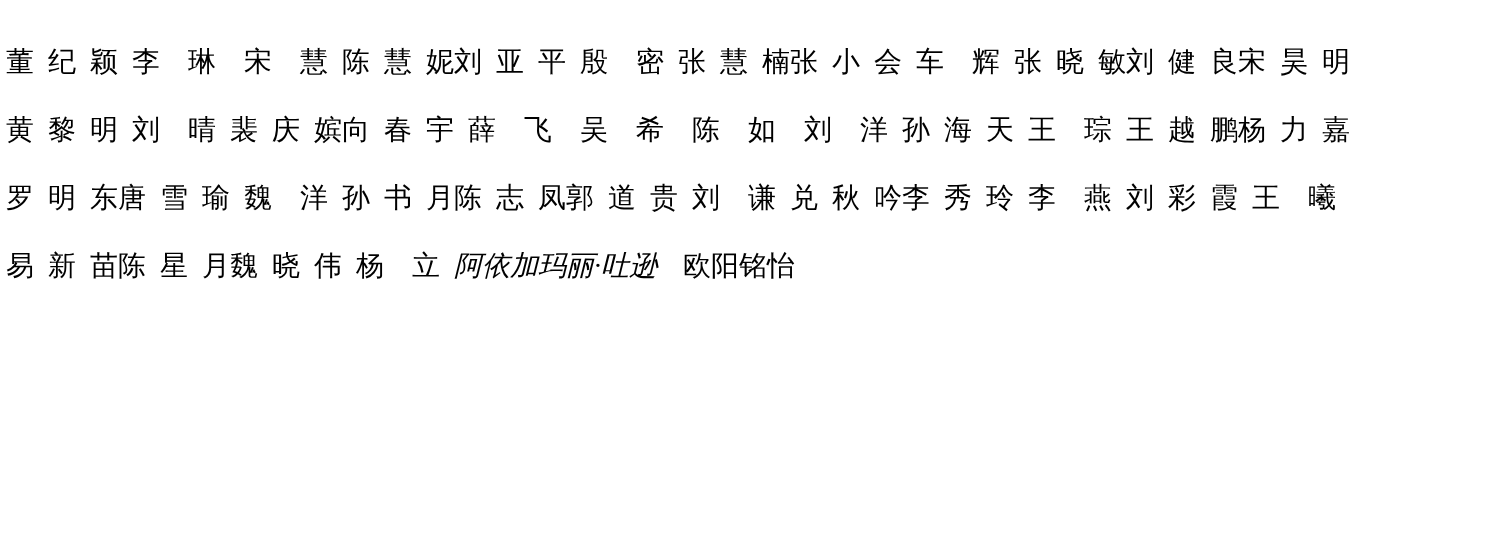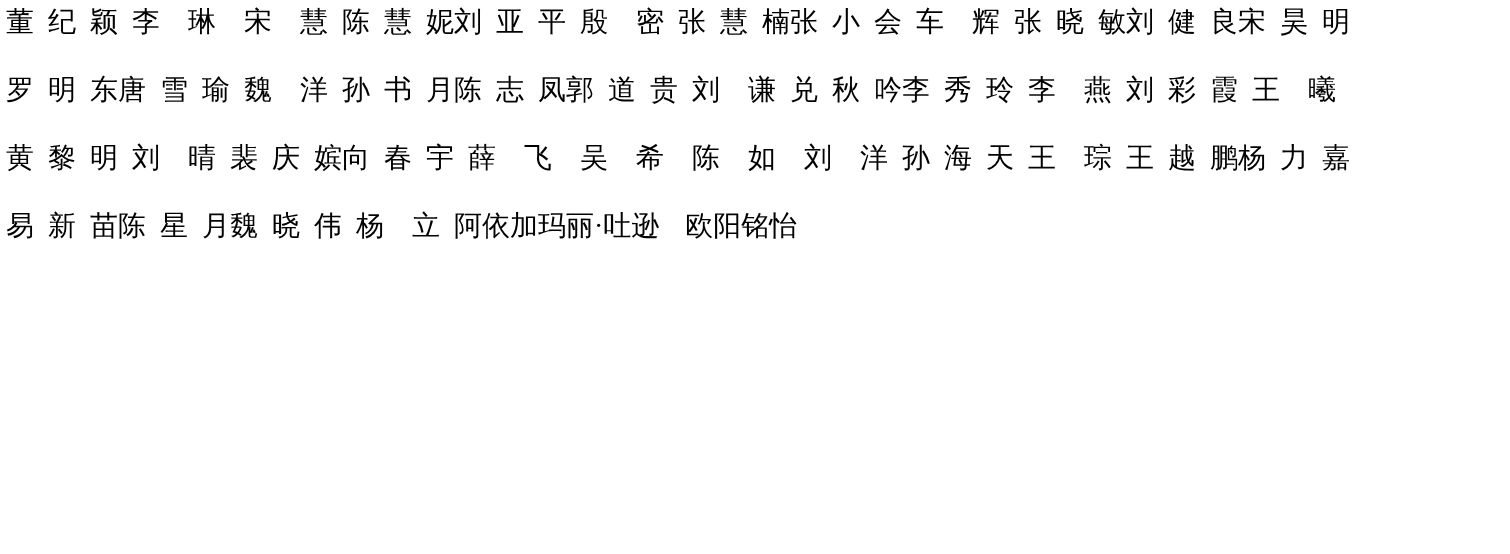--- a/index.html
+++ b/index.html
@@ -14,39 +14,40 @@
     color: #000000;
     overflow: hidden;
   }
   #name-grid {
     box-sizing: border-box;
     width: 1510px;
     padding: 8px 6px 0 6px;
   }
   .name-row {
     display: flex;
-    align-items: flex-start;
+    align-items: flex-end;
     height: 68px;
   }
   .name-cell {
     width: 112px;
     flex: 0 0 112px;
     font-size: 28px;
     line-height: 1;
     text-align: justify;
     text-align-last: justify;
     white-space: nowrap;
     letter-spacing: 0;
   }
   
   .name-cell.wide {
     width: auto;
     flex: 0 0 auto;
     text-align-last: left;
     padding-right: 26px;
+    font-style: italic;
   }
   .name-cell.two-char {
     padding: 0 14px;
     box-sizing: border-box;
   }
 </style>
 </head>
 <body>
 
 <div id="name-grid">
@@ -58,48 +59,48 @@
       <div class="name-cell">刘亚平</div>
       <div class="name-cell two-char">殷 密</div>
       <div class="name-cell">张慧楠</div>
       <div class="name-cell">张小会</div>
       <div class="name-cell two-char">车 辉</div>
       <div class="name-cell">张晓敏</div>
       <div class="name-cell">刘健良</div>
       <div class="name-cell">宋昊明</div>
     </div>
     <div class="name-row">
+      <div class="name-cell">黄黎明</div>
+      <div class="name-cell two-char">刘 晴</div>
+      <div class="name-cell">裴庆嫔</div>
+      <div class="name-cell">向春宇</div>
+      <div class="name-cell two-char">薛 飞</div>
+      <div class="name-cell two-char">吴 希</div>
+      <div class="name-cell two-char">陈 如</div>
+      <div class="name-cell two-char">刘 洋</div>
+      <div class="name-cell">孙海天</div>
+      <div class="name-cell two-char">王 琮</div>
+      <div class="name-cell">王越鹏</div>
+      <div class="name-cell">杨力嘉</div>
+    </div>
+    <div class="name-row">
       <div class="name-cell">罗明东</div>
       <div class="name-cell">唐雪瑜</div>
       <div class="name-cell two-char">魏 洋</div>
       <div class="name-cell">孙书月</div>
       <div class="name-cell">陈志凤</div>
       <div class="name-cell">郭道贵</div>
       <div class="name-cell two-char">刘 谦</div>
       <div class="name-cell">兑秋吟</div>
       <div class="name-cell">李秀玲</div>
       <div class="name-cell two-char">李 燕</div>
       <div class="name-cell">刘彩霞</div>
       <div class="name-cell two-char">王 曦</div>
     </div>
     <div class="name-row">
-      <div class="name-cell">黄黎明</div>
-      <div class="name-cell two-char">刘 晴</div>
-      <div class="name-cell">裴庆嫔</div>
-      <div class="name-cell">向春宇</div>
-      <div class="name-cell two-char">薛 飞</div>
-      <div class="name-cell two-char">吴 希</div>
-      <div class="name-cell two-char">陈 如</div>
-      <div class="name-cell two-char">刘 洋</div>
-      <div class="name-cell">孙海天</div>
-      <div class="name-cell two-char">王 琮</div>
-      <div class="name-cell">王越鹏</div>
-      <div class="name-cell">杨力嘉</div>
-    </div>
-    <div class="name-row">
       <div class="name-cell">易新苗</div>
       <div class="name-cell">陈星月</div>
       <div class="name-cell">魏晓伟</div>
       <div class="name-cell two-char">杨 立</div>
       <div class="name-cell wide">阿依加玛丽·吐逊</div>
       <div class="name-cell">欧阳铭怡</div>
     </div>
   </div>
 
 </body></html>

